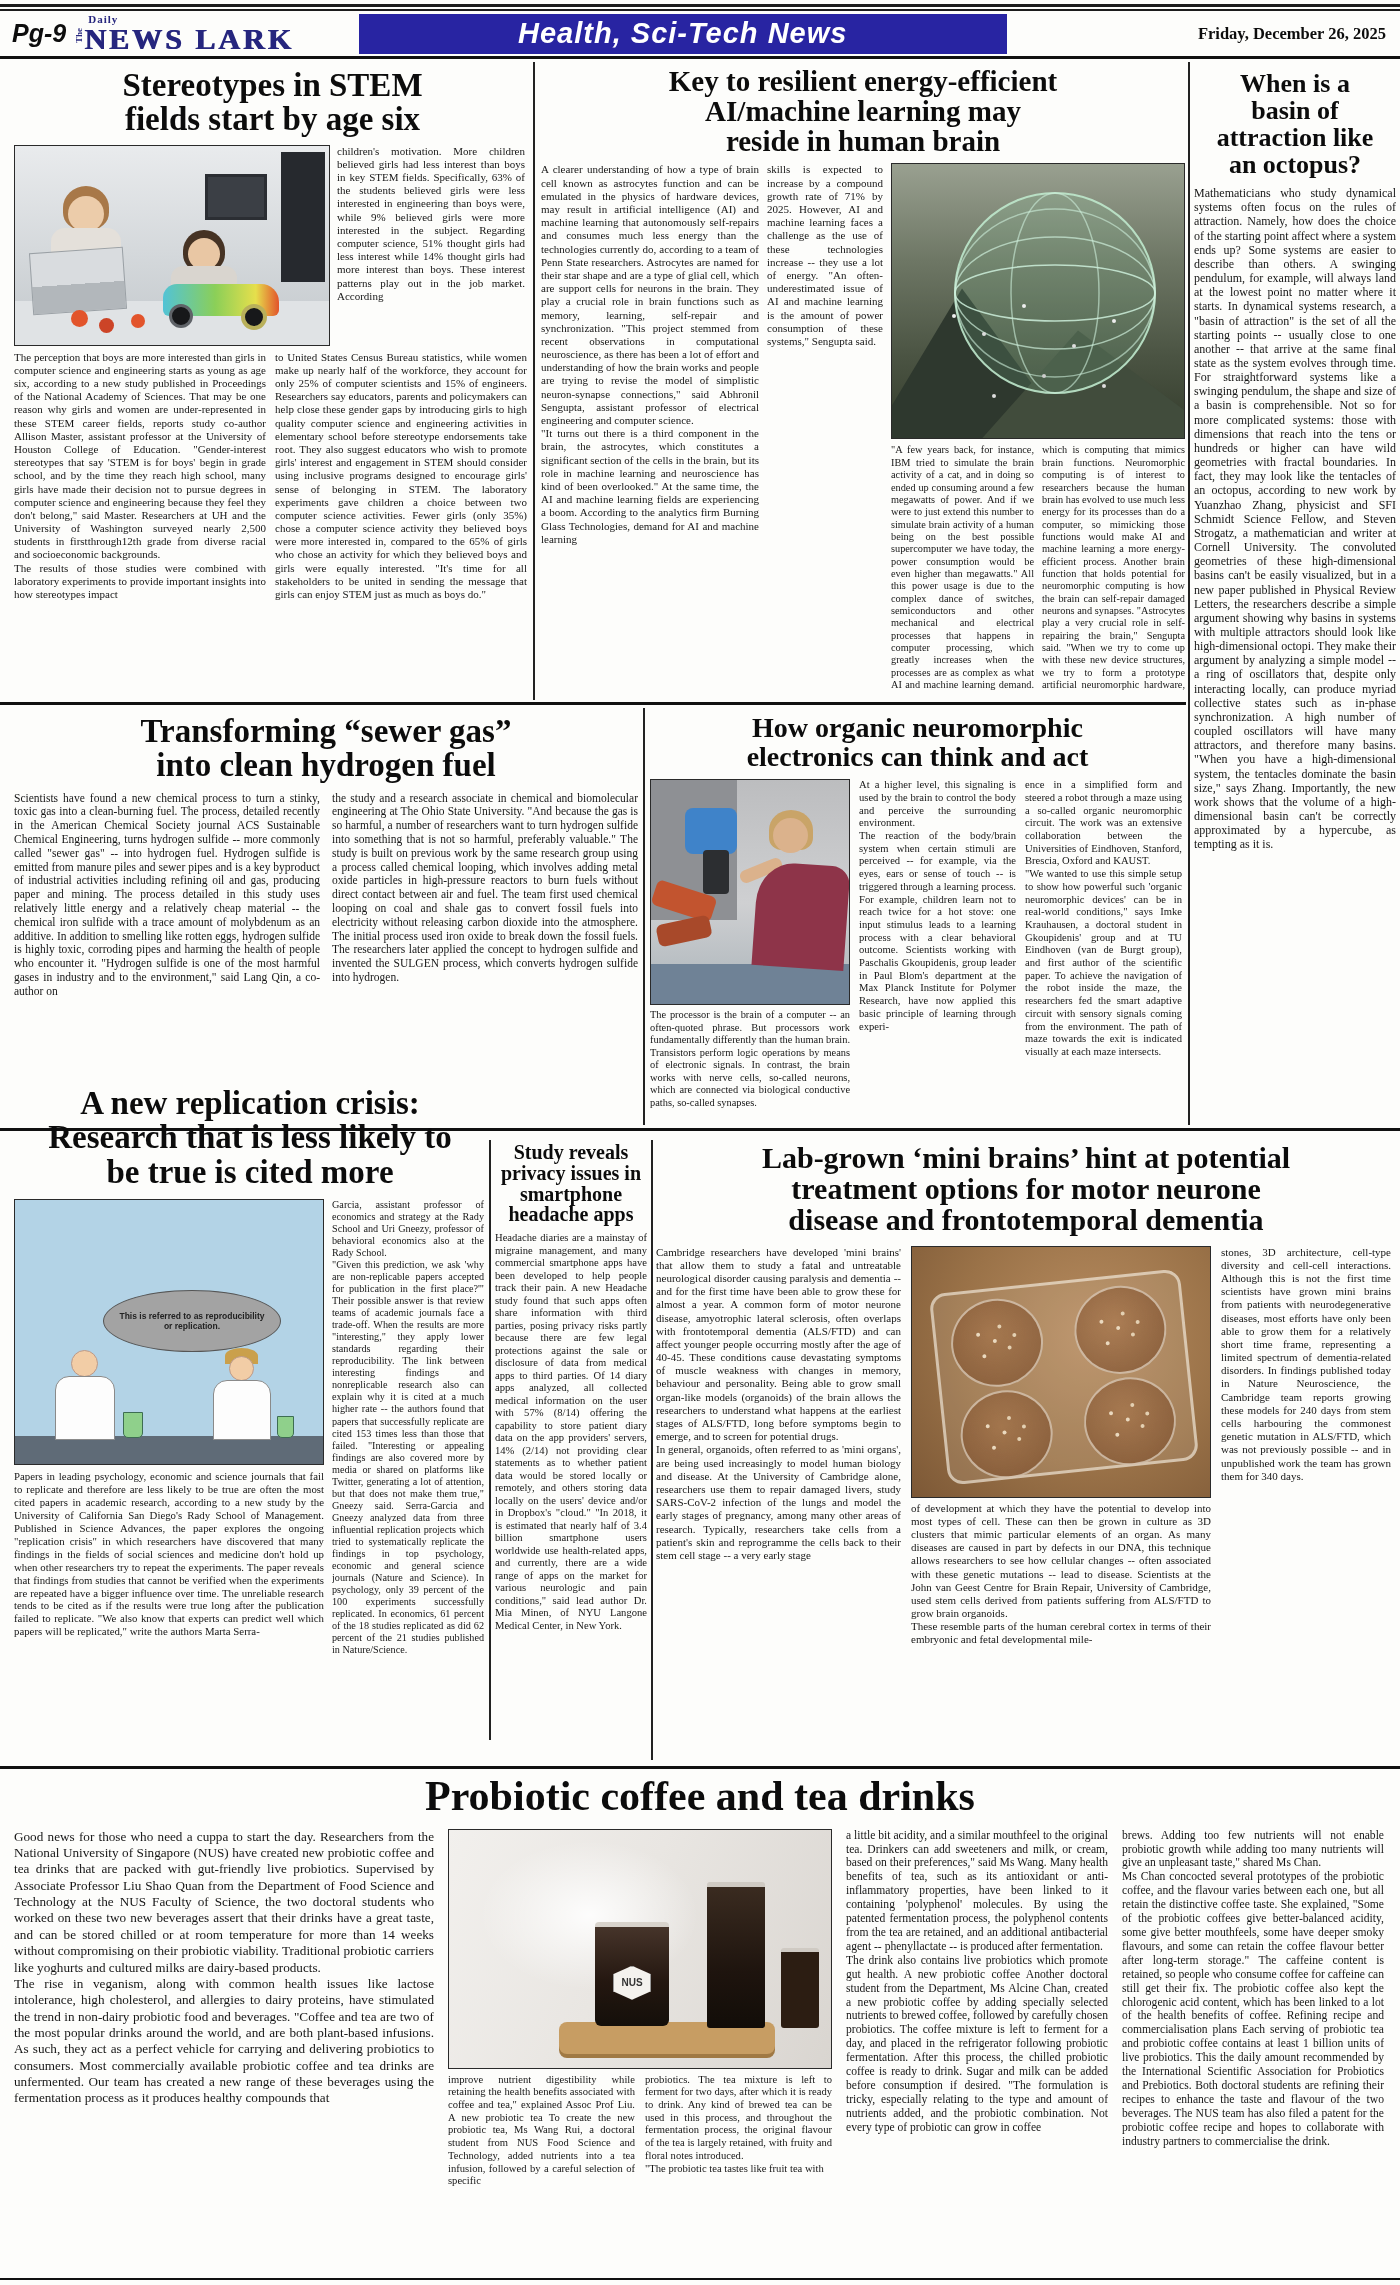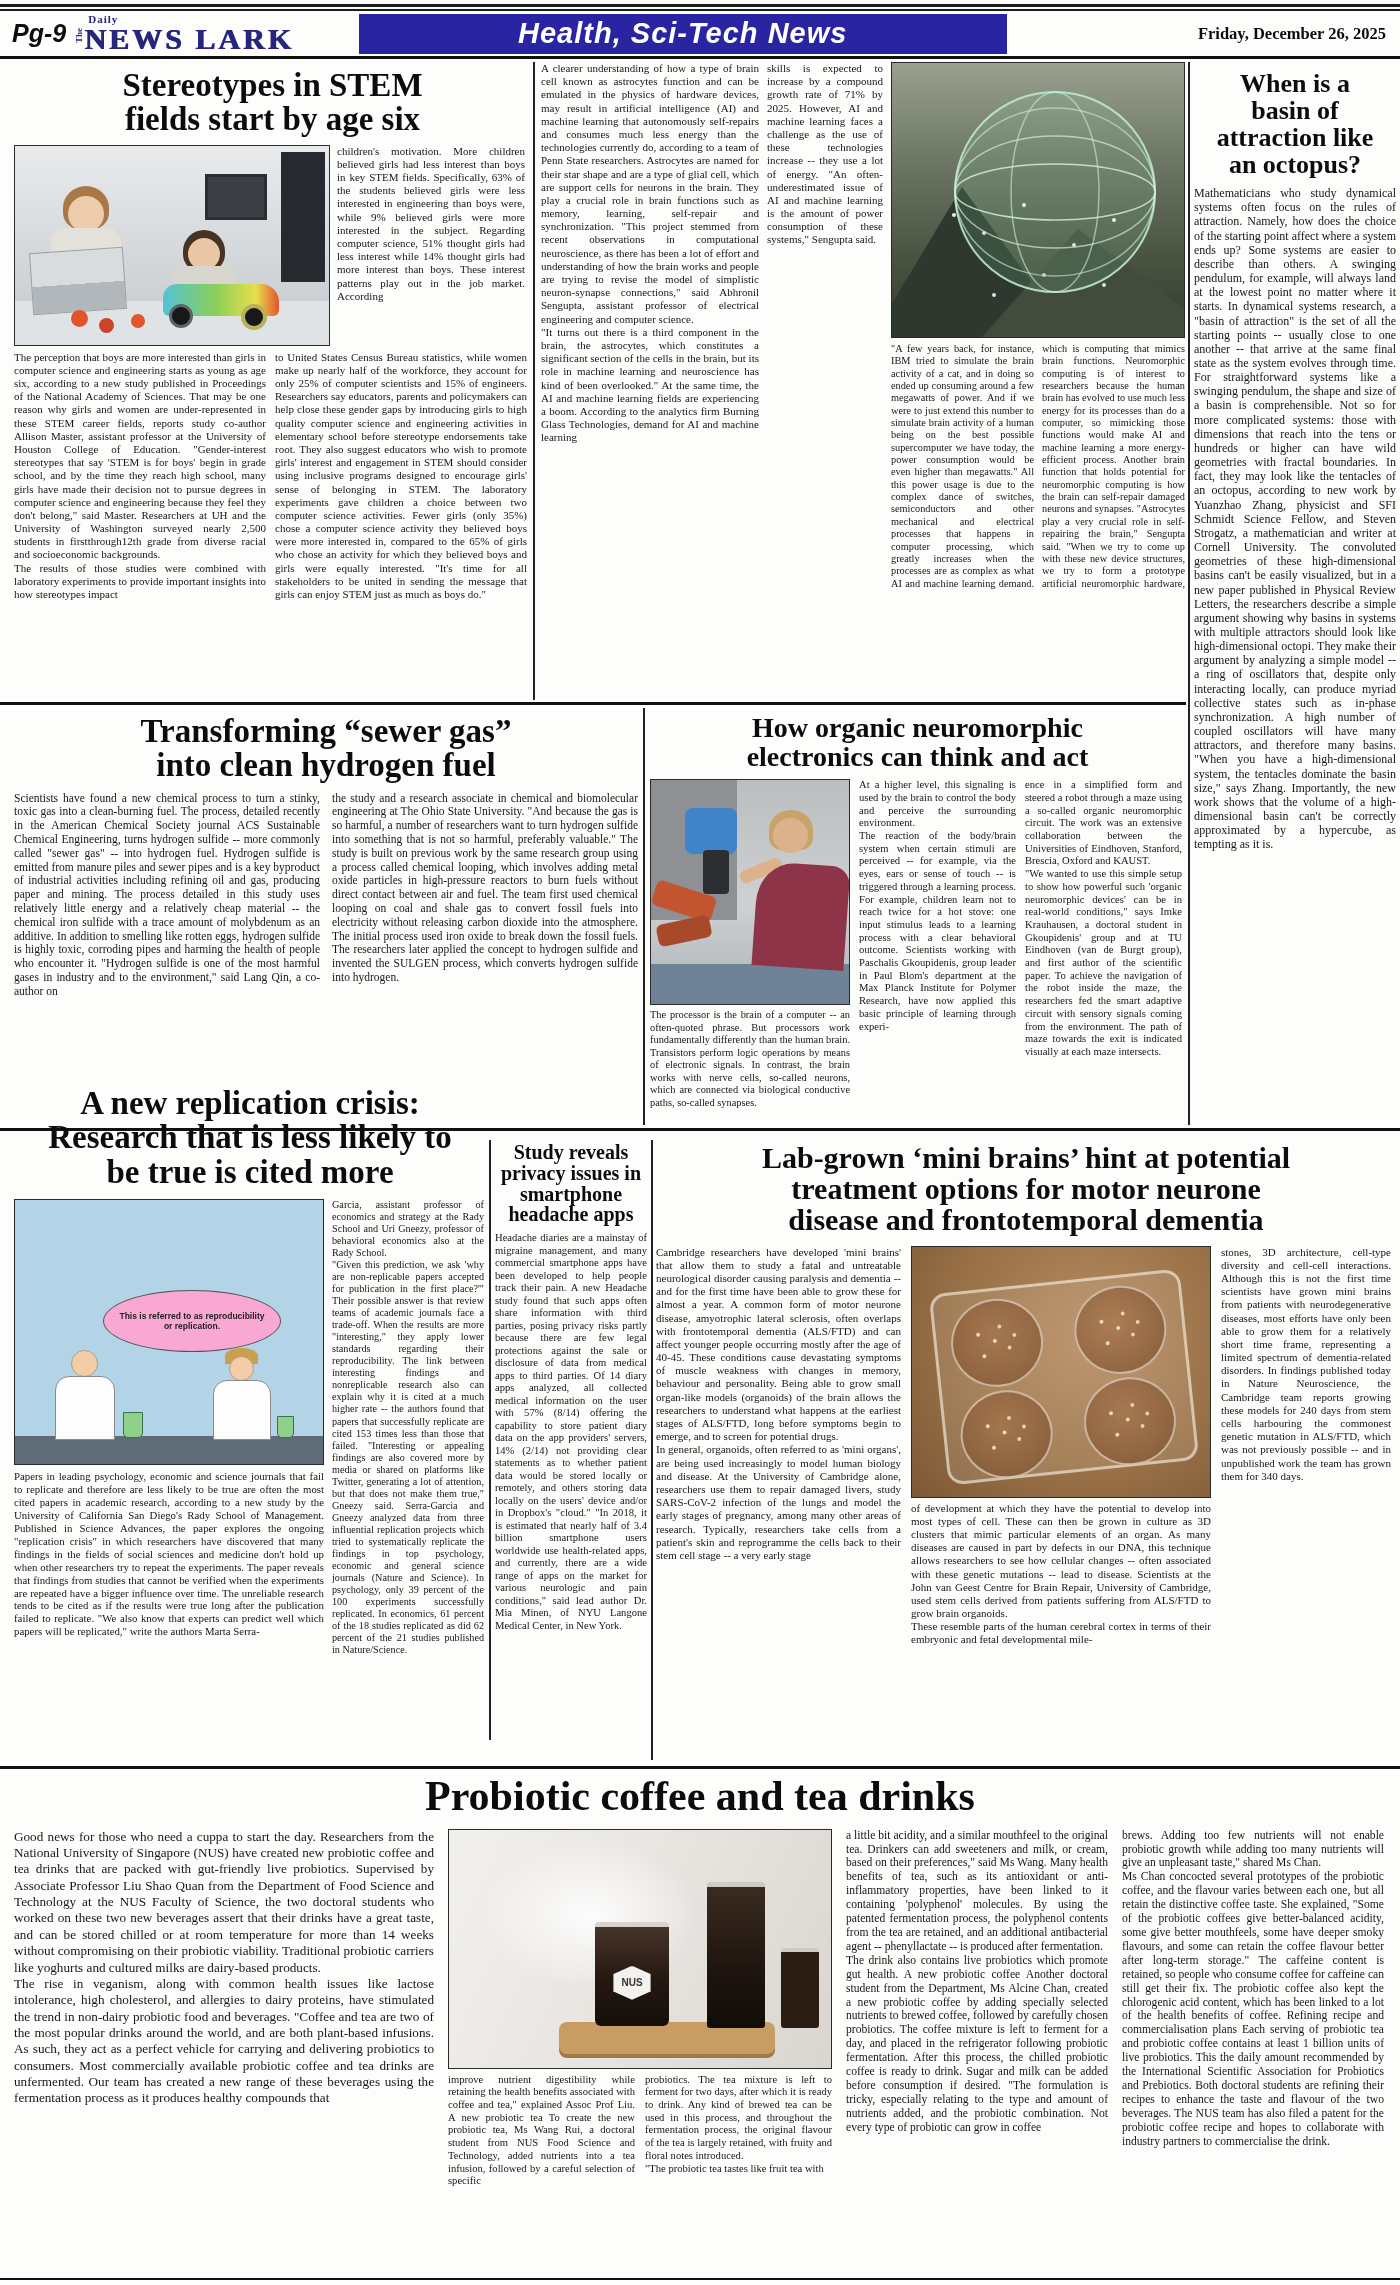--- a/index.html
+++ b/index.html
@@ -74,21 +74,21 @@
   .art6 { left:14px; top:1078px; width:472px; height:629px; }
   .art6 .hl { font-size:33px; margin:8px 4px 10px 4px; }
   .art6 .toprow { display:flex; gap:8px; }
   .ph-cartoon { width:310px; height:266px; background:#b3d3e6; }
   .art6 .cb { width:152px; height:455px; font-size:10.2px; line-height:1.18; }
   .art6 .ca { width:310px; height:183px; margin-top:5px; font-size:10.8px; }
 
   .cart-cap { position:absolute; left:16px; top:11px; width:278px; height:66px; background:#f4e6b4; border:2px solid #7a6a3a;
               font-family:"Liberation Sans", sans-serif; font-style:italic; font-size:8px; line-height:1.3; color:#4a3d1f;
               text-align:center; padding:5px 8px; }
-  .cart-bubble { position:absolute; left:88px; top:90px; width:178px; height:62px; background:#f9a8d4; border:1.5px solid #555;
+  .cart-bubble { position:absolute; left:88px; top:90px; width:178px; height:62px; background:#a3a3a3; border:1.5px solid #555;
                  border-radius:50%; font-family:"Liberation Sans", sans-serif; font-size:8.5px; font-weight:bold; color:#222;
                  text-align:center; display:flex; align-items:center; justify-content:center; padding:6px 14px; }
 
   
   .art7 { left:495px; top:1140px; width:152px; height:620px; }
   .art7 .hl { font-size:20px; margin:2px 0 7px 0; }
   .art7 .body-txt { font-size:10.6px; line-height:1.18; }
 
   
   .art8 { left:656px; top:1134px; width:740px; height:629px; }
@@ -220,20 +220,23 @@
     <div class="bottomrow">
       <div class="body-txt bcol">The perception that boys are more interested than girls in computer science and engineering starts as young as age six, according to a new study published in Proceedings of the National Academy of Sciences. That may be one reason why girls and women are under-represented in these STEM career fields, reports study co-author Allison Master, assistant professor at the University of Houston College of Education. "Gender-interest stereotypes that say 'STEM is for boys' begin in grade school, and by the time they reach high school, many girls have made their decision not to pursue degrees in computer science and engineering because they feel they don't belong," said Master. Researchers at UH and the University of Washington surveyed nearly 2,500 students in firstthrough12th grade from diverse racial and socioeconomic backgrounds.
 The results of those studies were combined with laboratory experiments to provide important insights into how stereotypes impact</div>
       <div class="body-txt bcol">to United States Census Bureau statistics, while women make up nearly half of the workforce, they account for only 25% of computer scientists and 15% of engineers. Researchers say educators, parents and policymakers can help close these gender gaps by introducing girls to high quality computer science and engineering activities in elementary school before stereotype endorsements take root. They also suggest educators who wish to promote girls' interest and engagement in STEM should consider using inclusive programs designed to encourage girls' sense of belonging in STEM. The laboratory experiments gave children a choice between two computer science activities. Fewer girls (only 35%) chose a computer science activity they believed boys were more interested in, compared to the 65% of girls who chose an activity for which they believed boys and girls were equally interested. "It's time for all stakeholders to be united in sending the message that girls can enjoy STEM just as much as boys do."</div>
     </div>
   </div>
 
   <div class="vdiv" style="left:533px; top:62px; height:638px;"></div>
 
   <div class="art art2">
+    <div class="hl">Key to resilient energy-efficient
+AI/machine learning may
+reside in human brain</div>
     <div class="cols">
       <div class="body-txt ca">A clearer understanding of how a type of brain cell known as astrocytes function and can be emulated in the physics of hardware devices, may result in artificial intelligence (AI) and machine learning that autonomously self-repairs and consumes much less energy than the technologies currently do, according to a team of Penn State researchers. Astrocytes are named for their star shape and are a type of glial cell, which are support cells for neurons in the brain. They play a crucial role in brain functions such as memory, learning, self-repair and synchronization. "This project stemmed from recent observations in computational neuroscience, as there has been a lot of effort and understanding of how the brain works and people are trying to revise the model of simplistic neuron-synapse connections," said Abhronil Sengupta, assistant professor of electrical engineering and computer science.
 "It turns out there is a third component in the brain, the astrocytes, which constitutes a significant section of the cells in the brain, but its role in machine learning and neuroscience has kind of been overlooked." At the same time, the AI and machine learning fields are experiencing a boom. According to the analytics firm Burning Glass Technologies, demand for AI and machine learning</div>
       <div class="body-txt cb">skills is expected to increase by a compound growth rate of 71% by 2025. However, AI and machine learning faces a challenge as the use of these technologies increase -- they use a lot of energy. "An often-underestimated issue of AI and machine learning is the amount of power consumption of these systems," Sengupta said.</div>
       <div class="rblock">
         <div class="photo ph-ai">
           <div class="abs ai-mt1"></div>
           <div class="abs ai-mt2"></div>
           <svg class="abs" style="left:48px; top:14px;" width="230" height="230" viewBox="0 0 230 230">
             <circle cx="115" cy="115" r="100" fill="rgba(140,225,175,0.16)" stroke="#bfe9cd" stroke-width="2" opacity="0.9"></circle>

